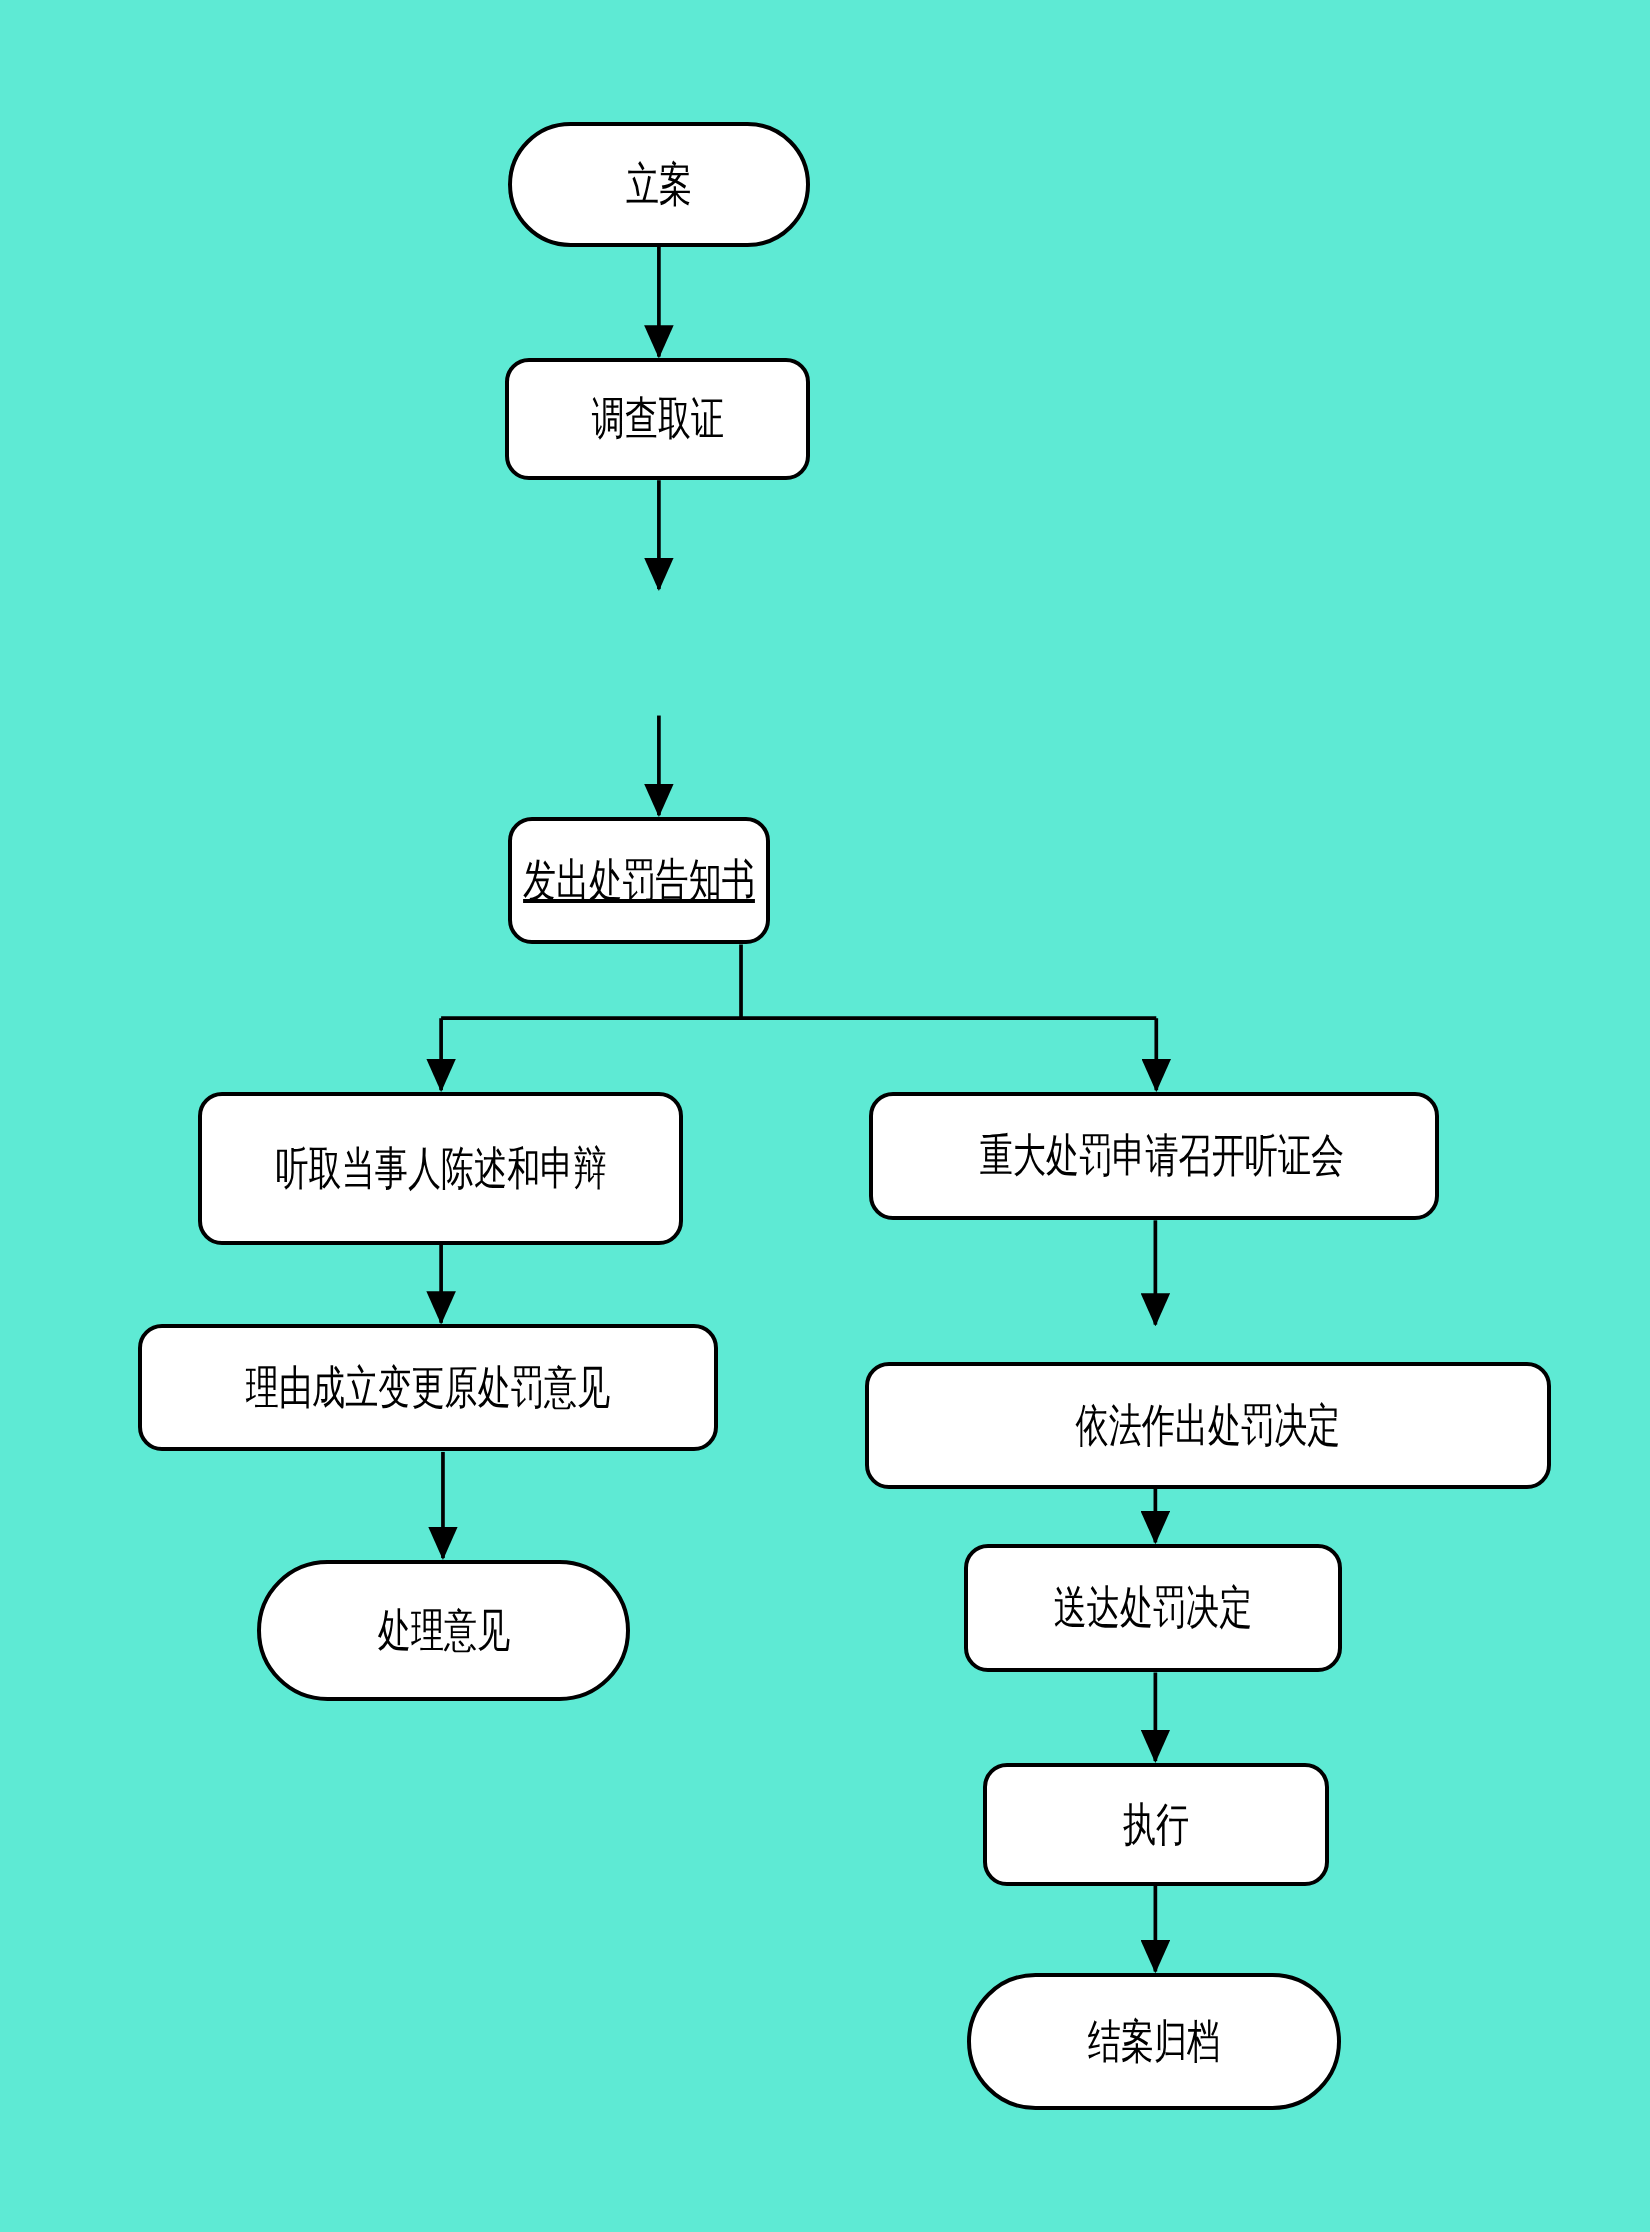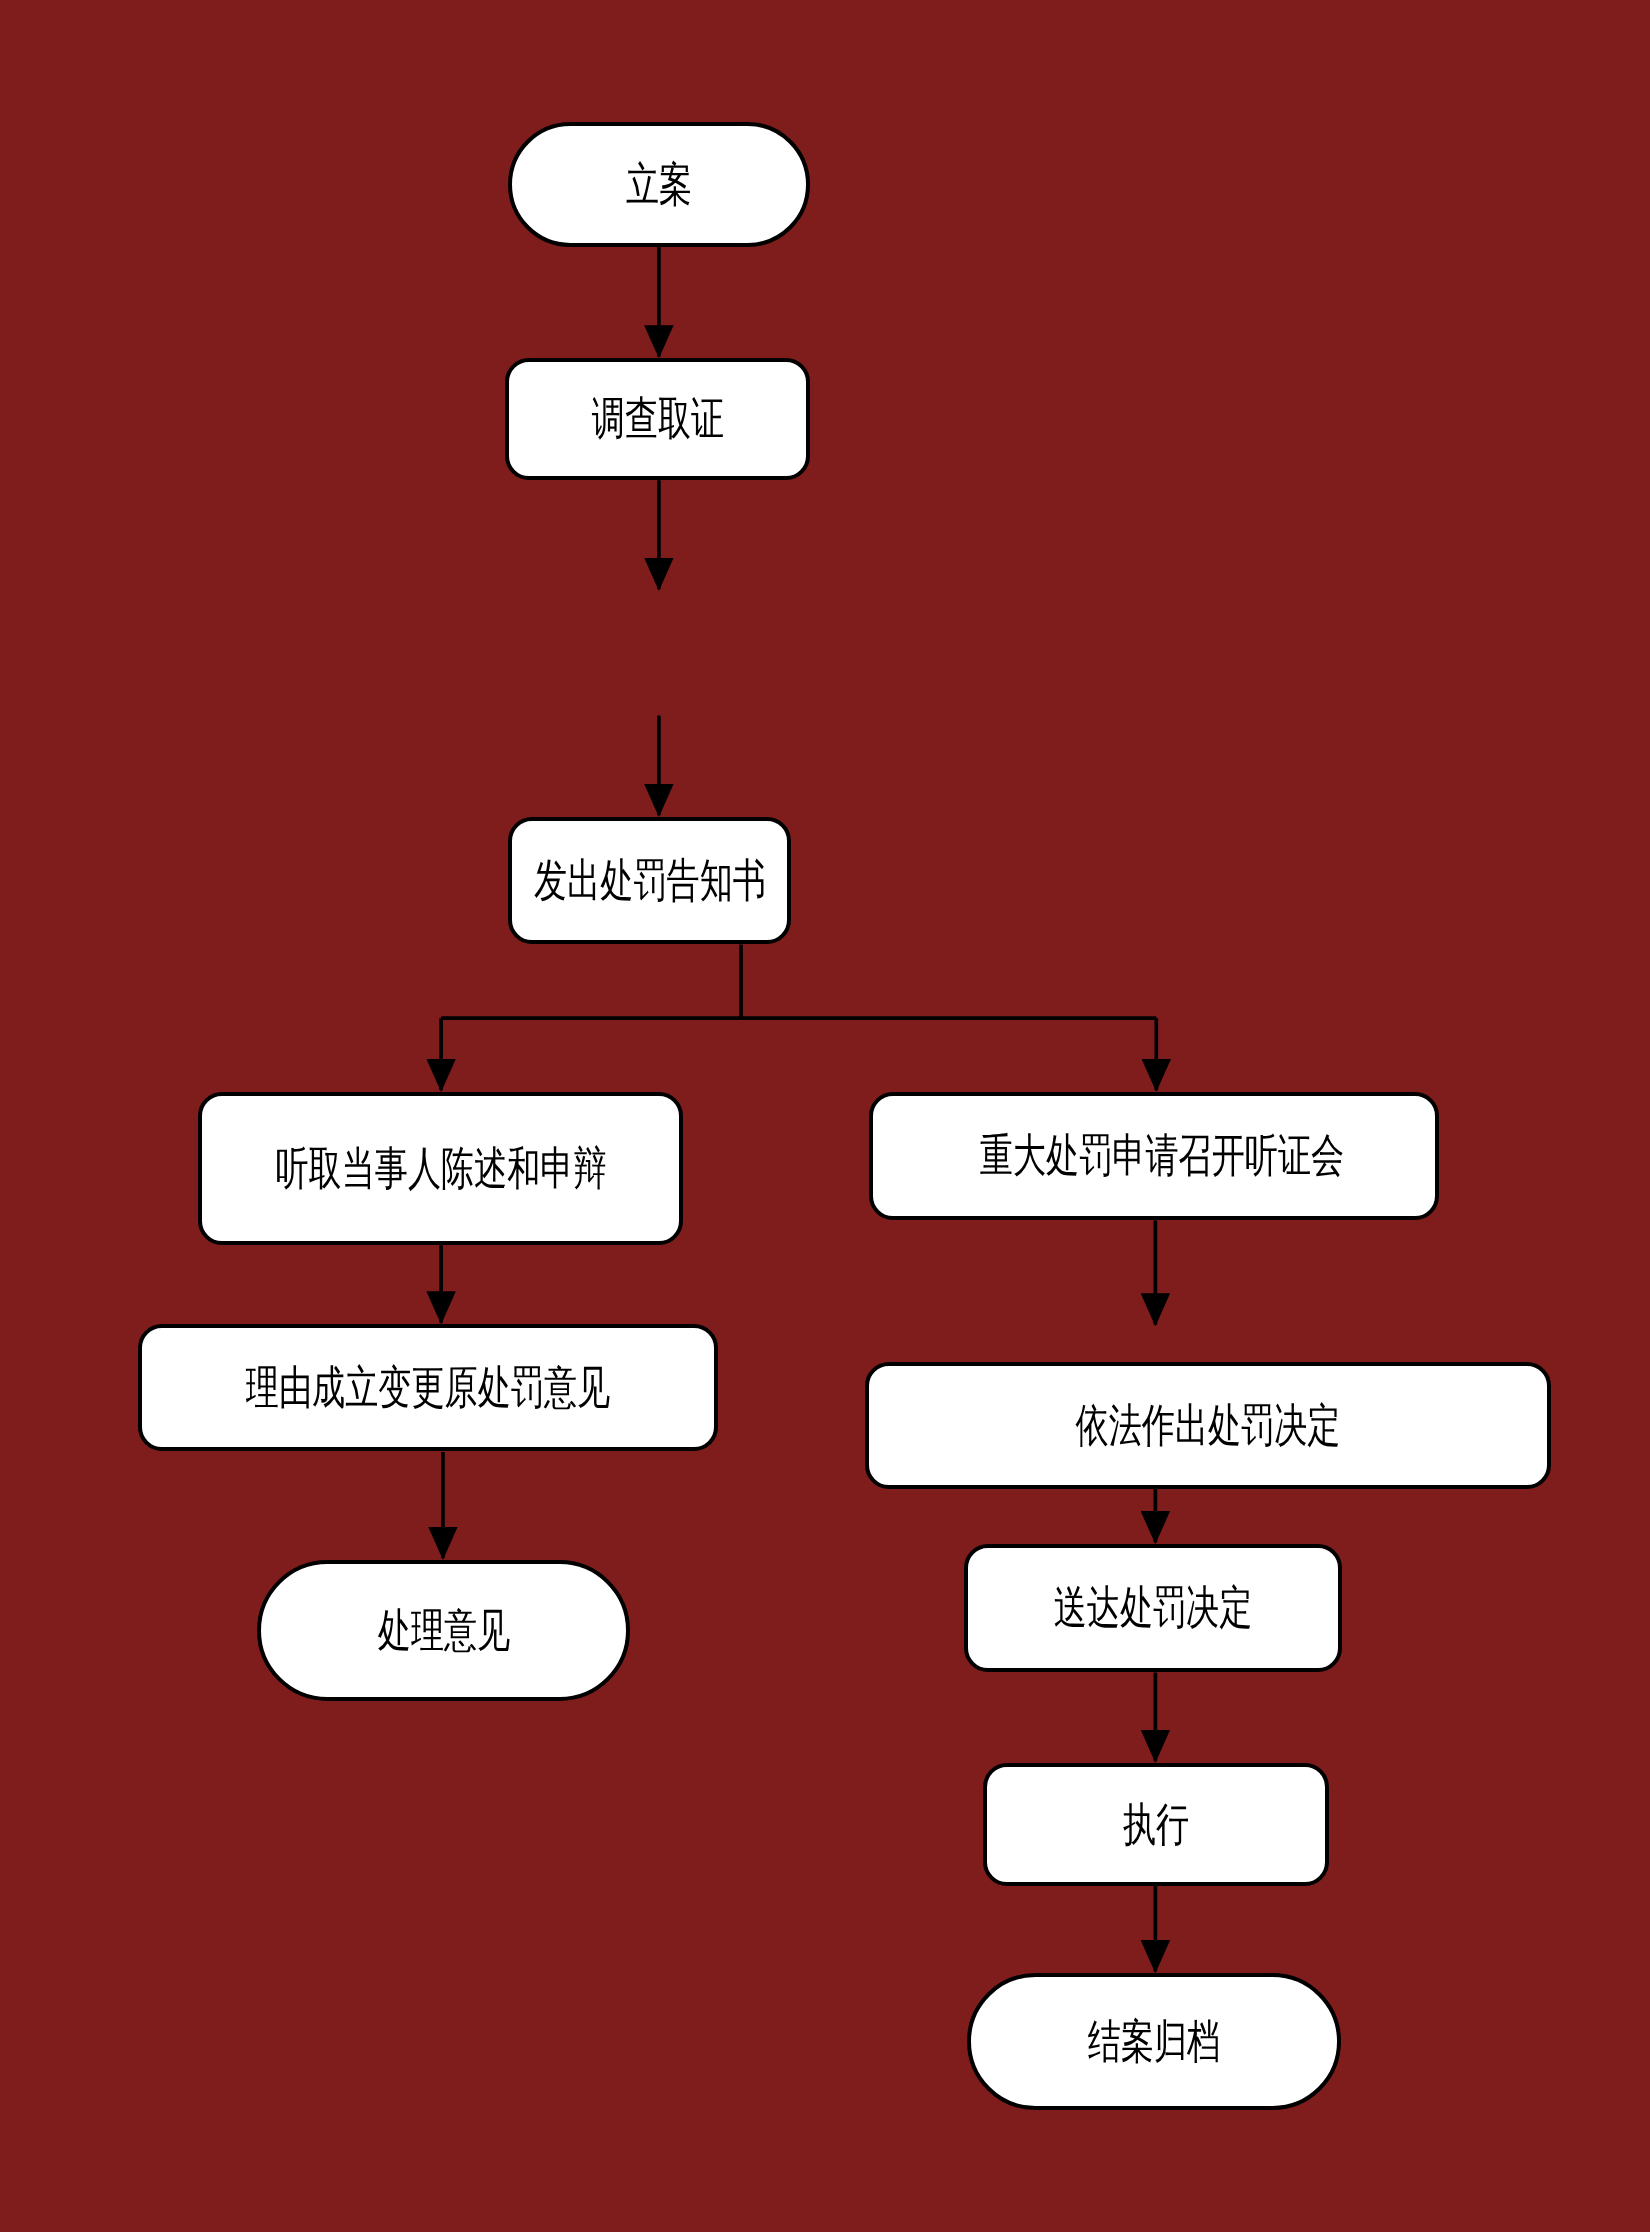--- a/index.html
+++ b/index.html
@@ -1,21 +1,21 @@
 <!DOCTYPE html>
 <html style="font-size:14.8px"><head>
 <meta charset="utf-8">
 <style>
   html, body { margin: 0; padding: 0; }
   body { background: #ffffff; }
   #canvas {
     position: relative;
     width: 1650px;
     height: 2233px;
-    background: #7f1d1d;
+    background: #5eead4;
     font-family: "Liberation Serif", "DejaVu Serif", serif;
     overflow: hidden;
   }
   #connector-layer {
     position: absolute;
     left: 0; top: 0;
     width: 1650px; height: 2233px;
   }
   .node {
     position: absolute;
@@ -75,21 +75,21 @@
 
   <div class="node stadium" style="left:508px; top:122px; width:302px; height:125px;">
     <span class="label">立案</span>
   </div>
 
   <div class="node rounded" style="left:505px; top:358px; width:305px; height:122px;">
     <span class="label">调查取证</span>
   </div>
 
 
-  <div class="node rounded" style="left:508px; top:817px; width:283px; height:127px;">
+  <div class="node rounded" style="left:508px; top:817px; width:262px; height:127px;text-decoration:underline;">
     <span class="label">发出处罚告知书</span>
   </div>
 
   <div class="node rounded" style="left:198px; top:1092px; width:485px; height:153px;">
     <span class="label">听取当事人陈述和申辩</span>
   </div>
 
   <div class="node rounded" style="left:869px; top:1092px; width:570px; height:128px;padding-left:15px;">
     <span class="label">重大处罚申请召开听证会</span>
   </div>

